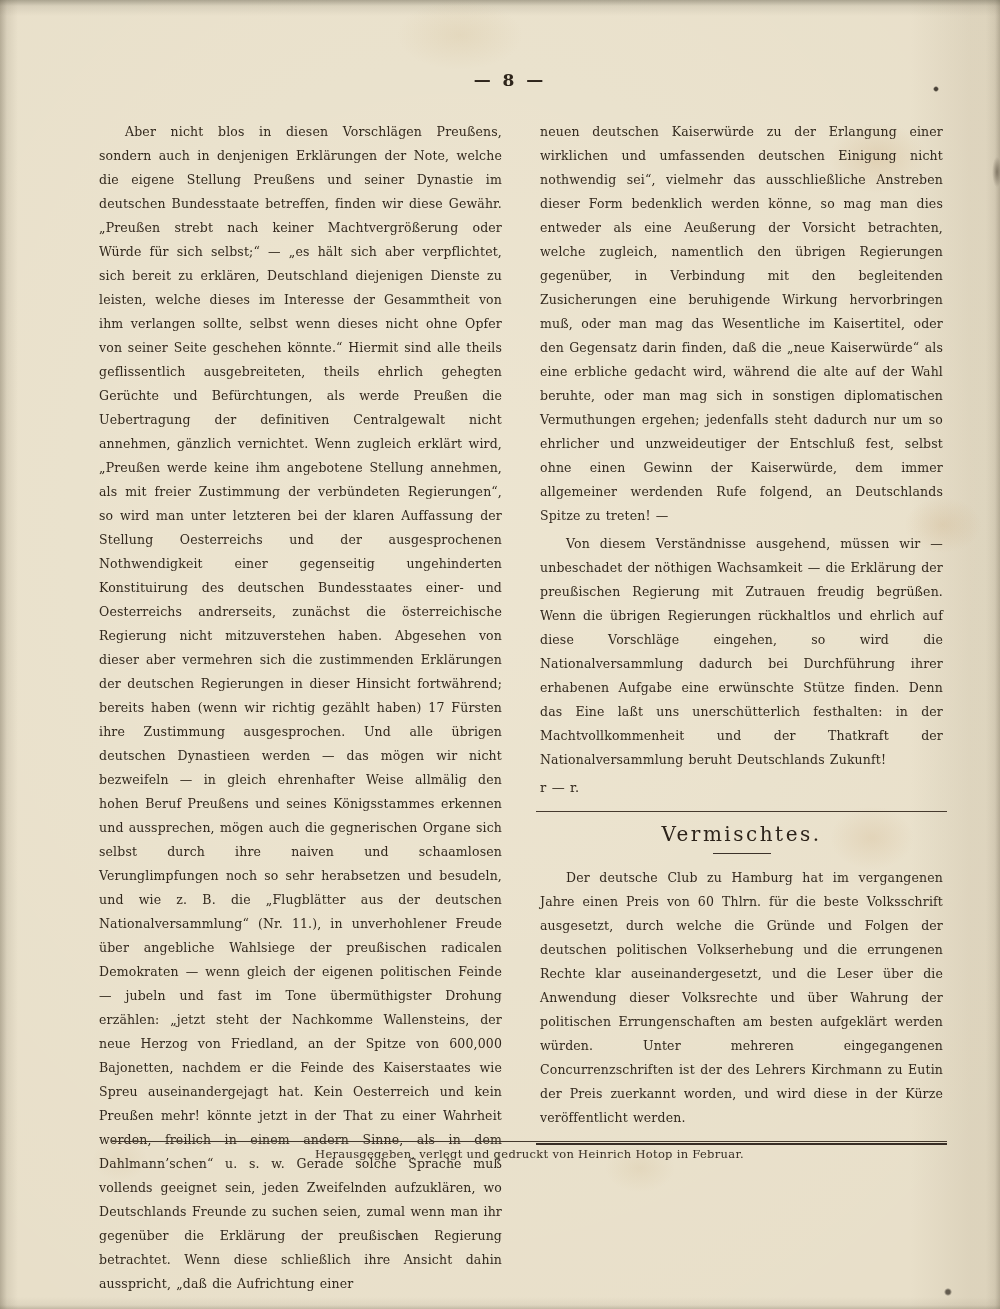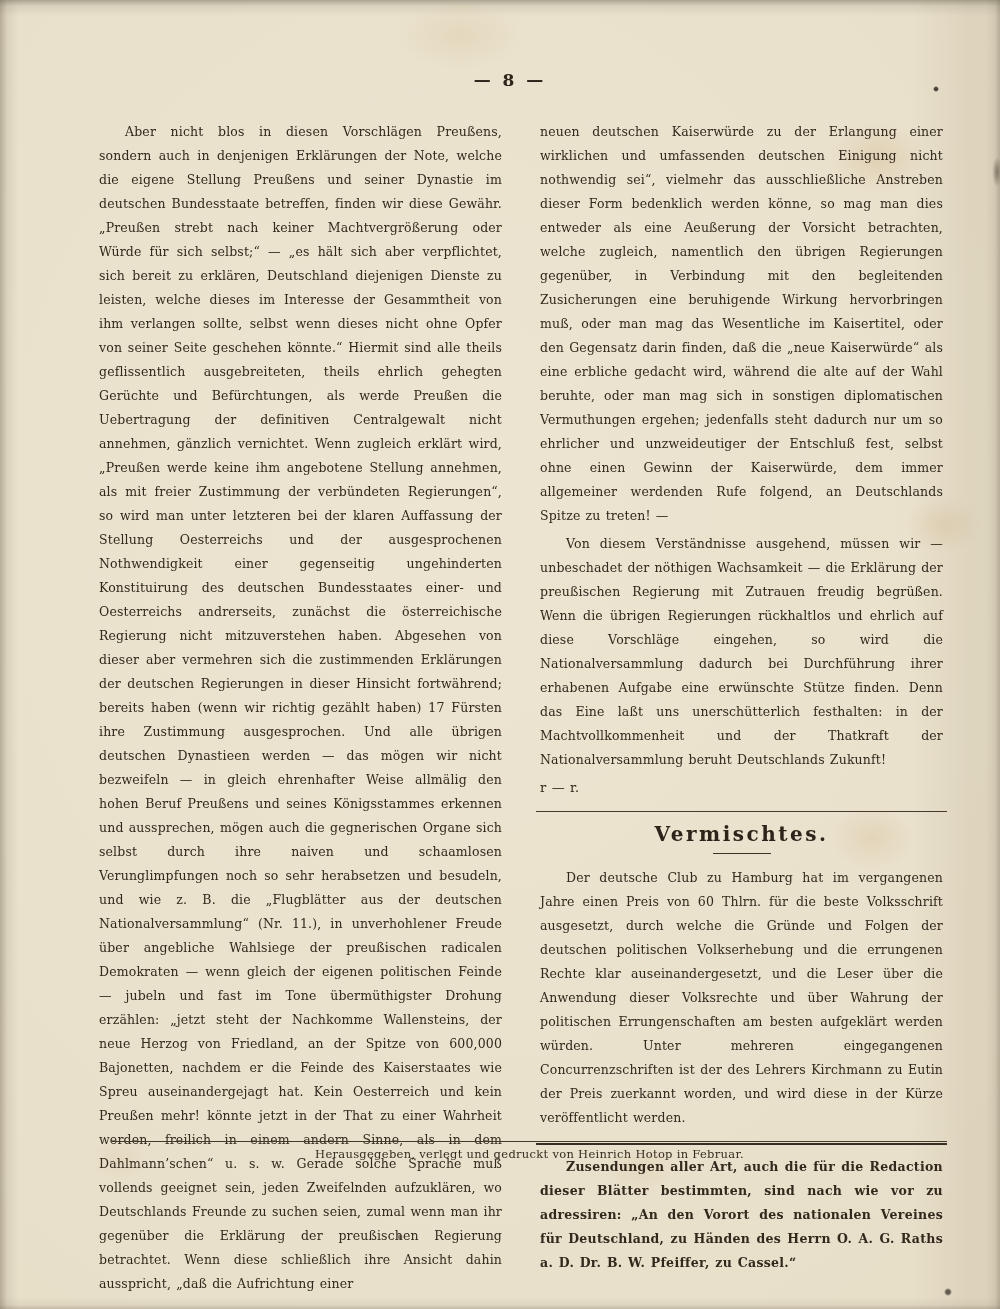--- a/index.html
+++ b/index.html
@@ -47,21 +47,21 @@
     margin: 4px;
     text-align: justify;
     font-size: 12.5px; line-height: 24px;
     letter-spacing: 0.15px; word-spacing: 1px;
   }
   .indent { text-indent: 26px; }
   .dateline { text-indent: 26px; margin-top: 2px !important; }
   .signature { text-align: center; padding-right: 62px; margin-top: 3px !important; font-size: 13px !important; }
   .rule-full { border: none; border-top: 1.2px solid #463a2e; margin: 11px 0 2px; }
   .section-title {
-    font-size: 20px; font-weight: bold; text-align: center;
+    font-size: 20px; font-weight: normal; text-align: center;
     letter-spacing: 2.5px; margin: 10px 0 7px; color: #2c231a;
   }
   .rule-short { width: 58px; border-top: 1.7px solid #3c322a; margin: 0 auto 12px; }
   .rule-thick { border: none; border-top: 2.6px solid #382e26; margin: 13px 0 10px; }
   .notice { font-weight: bold; letter-spacing: 0.3px !important; }
   .footer { position: absolute; left: 112px; width: 835px; top: 1141px; }
   .footer-rule { border: none; border-top: 1.2px solid #44392d; margin: 0; }
   .imprint {
     margin: 5px 0 0; text-align: center;
     font-size: 11.5px; letter-spacing: 0.3px; color: #362c21;
@@ -87,21 +87,20 @@
 
       <hr class="rule-full">
 
       <div class="section-title">Vermischtes.</div>
       <div class="rule-short"></div>
 
       <p class="indent">Der deutsche Club zu Hamburg hat im vergangenen Jahre einen Preis von 60 Thlrn. für die beste Volksschrift ausgesetzt, durch welche die Gründe und Folgen der deutschen politischen Volkserhebung und die errungenen Rechte klar auseinandergesetzt, und die Leser über die Anwendung dieser Volksrechte und über Wahrung der politischen Errungenschaften am besten aufgeklärt werden würden. Unter mehreren eingegangenen Concurrenzschriften ist der des Lehrers Kirchmann zu Eutin der Preis zuerkannt worden, und wird diese in der Kürze veröffentlicht werden.</p>
 
       <hr class="rule-thick">
 
-      <p class="indent notice">Zusendungen aller Art, auch die für die Redaction dieser Blätter bestimmten, sind nach wie vor zu adressiren: „An den Vorort des nationalen Vereines für Deutschland, zu Händen des Herrn O. A. G. Raths a. D. Dr. B. W. Pfeiffer, zu Cassel.“</p>
     </div>
 
   </div>
 
   <div class="footer">
     <hr class="footer-rule">
     <p class="imprint">Herausgegeben, verlegt und gedruckt von Heinrich Hotop in Februar.</p>
   </div>
 
 </div>

